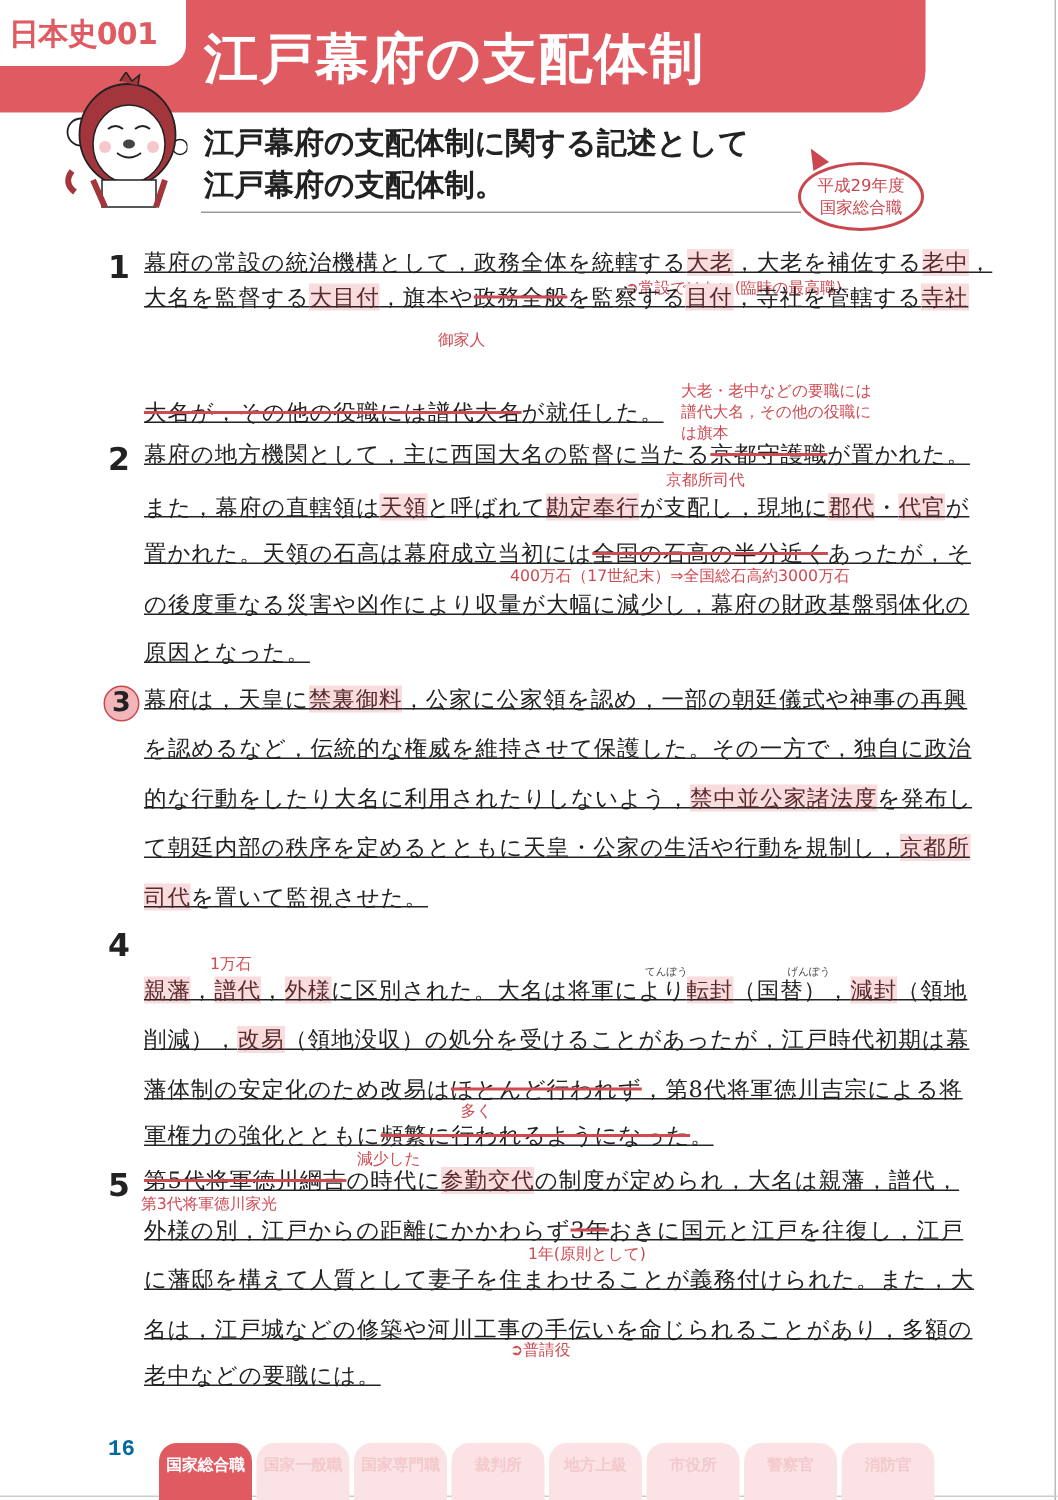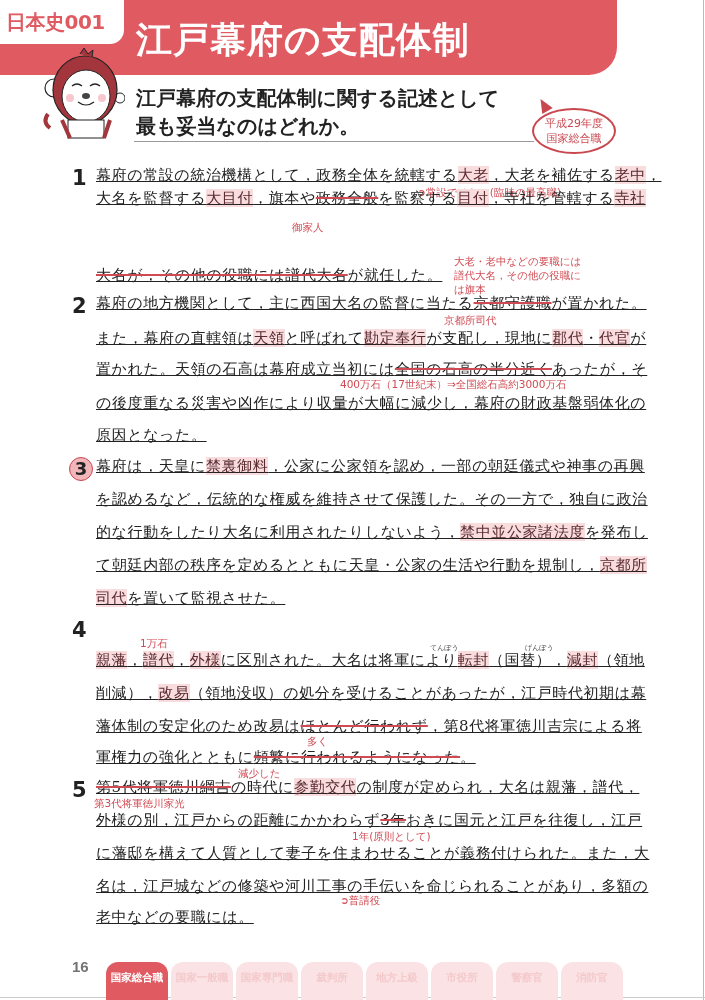--- a/index.html
+++ b/index.html
@@ -28,21 +28,21 @@
     font-family: "DejaVu Sans", sans-serif; font-weight: bold; font-size: 36px;
     color: #ffffff; letter-spacing: 1px; line-height: 60px;
   }
 
   
   .mascot { position: absolute; left: 40px; top: 48px; width: 85px; height: 92px; }
 
   
   .question {
     position: absolute; left: 136px; top: 84px; width: 400px;
-    font-family: Liberation Sans, sans-serif; font-weight: bold; font-size: 20px;
+    font-family: Liberation Mono, monospace; font-weight: bold; font-size: 20px;
     line-height: 28px; color: #222;
   }
   .question-rule { position: absolute; left: 134px; top: 141px; width: 400px; height: 1px; background: #999; }
   .source-bubble {
     position: absolute; left: 532px; top: 108px; width: 84px; height: 46px;
     border: 2.5px solid #c9474f; border-radius: 50%;
     font-family: "DejaVu Sans", sans-serif; font-size: 11px; color: #c9474f;
     text-align: center; line-height: 15px; padding-top: 6px; background: #fff;
   }
   .source-bubble-tail {
@@ -73,21 +73,21 @@
     font-family: "DejaVu Sans", sans-serif; font-size: 10.5px; line-height: 12px; color: #d04a52;
   }
   .ruby {
     position: absolute; white-space: nowrap;
     font-family: "DejaVu Sans", sans-serif; font-size: 7px; color: #444;
   }
 
   
   .page-number {
     position: absolute; left: 72px; top: 958px;
-    font-family: Liberation Sans, sans-serif; font-weight: bold; font-size: 15px; color: #737373;
+    font-family: Liberation Mono, monospace; font-weight: bold; font-size: 15px; color: #0369a1;
   }
   .footer-tabs { position: absolute; left: 106px; top: 962px; height: 35px; display: flex; gap: 3px; }
   .footer-tab {
     width: 62px; height: 38px; border-radius: 12px 12px 0 0;
     background: #fbe3e5; color: #f4c9cc;
     font-family: "DejaVu Sans", sans-serif; font-size: 10.5px; font-weight: bold;
     text-align: center; line-height: 22px; padding-top: 4px;
   }
   .footer-tab.active { background: #e05a62; color: #ffffff; }
 </style>
@@ -114,21 +114,21 @@
   <path d="M38 54 q8 6 16 0" stroke="#222" stroke-width="1.2" fill="none"></path>
   <circle cx="30" cy="50" r="4" fill="#f6c7cc"></circle>
   <circle cx="62" cy="50" r="4" fill="#f6c7cc"></circle>
   <path d="M10 80 q-8 -6 -2 -14" stroke="#a3363c" stroke-width="4" fill="none"></path>
   <rect x="28" y="72" width="36" height="18" fill="#fff" stroke="#222" stroke-width="1"></rect>
   <path d="M22 72 l8 18 M70 72 l-6 18" stroke="#a3363c" stroke-width="4"></path>
 </svg>
 
 <div class="question">
   <div>江戸幕府の支配体制に関する記述として</div>
-  <div>最も妥当なのはどれか。</div>
+  <div>江戸幕府の支配体制。</div>
 </div>
 <div class="question-rule"></div>
 <div class="source-bubble-tail"></div>
 <div class="source-bubble">
   <div>平成29年度</div>
   <div>国家総合職</div>
 </div>
 
 <div class="choice" style="top:165px;height:120px;">
   <div class="choice-num">1</div>

